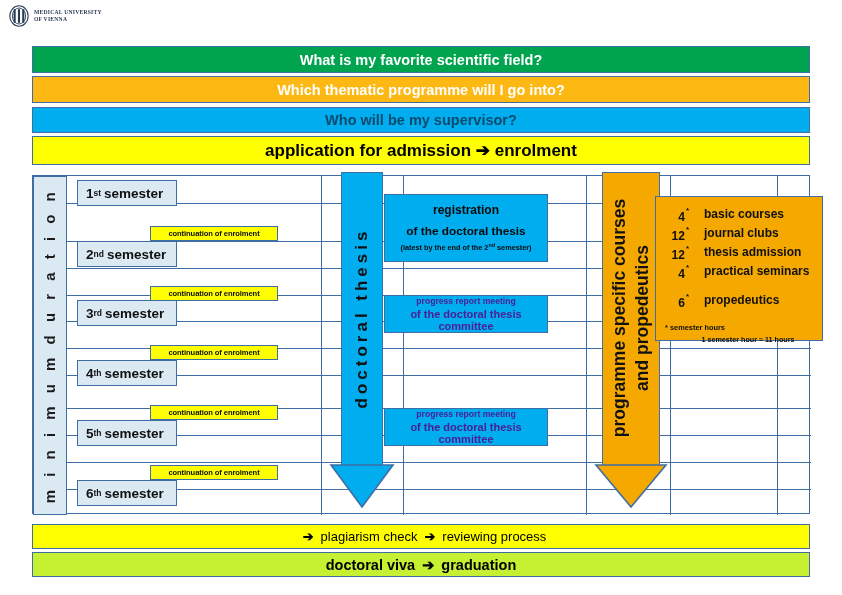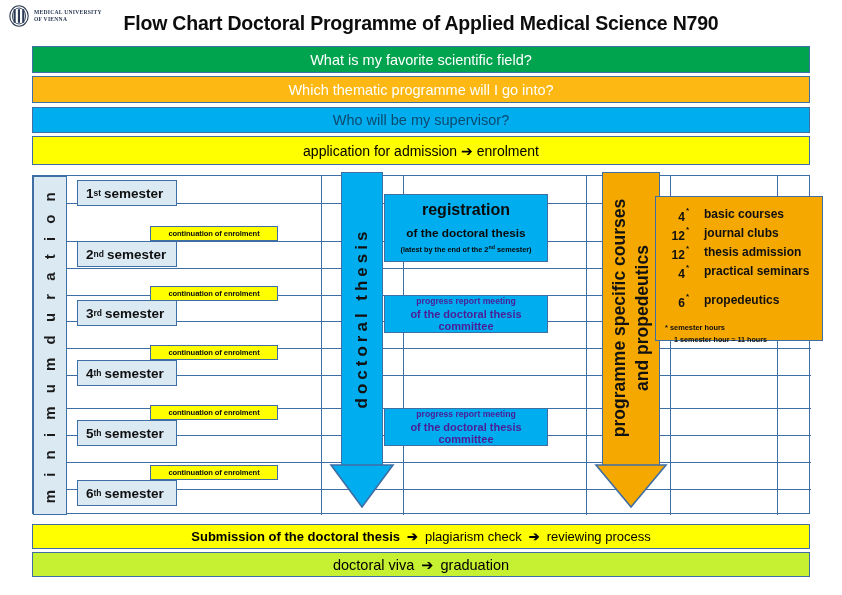--- a/index.html
+++ b/index.html
@@ -22,32 +22,32 @@
     font-size:19.5px;font-weight:bold;color:#0d0d0d;letter-spacing:-.2px;
   }
 
   
   #frame{position:absolute;left:32px;top:46px;width:778px;height:520px;}
 
   .bar{
     position:absolute;left:0;width:778px;box-sizing:border-box;
     border:1.6px solid #3f6ea5;
     display:flex;align-items:center;justify-content:center;
-    font-weight:normal;
+    font-weight:bold;
   }
   .bar.green {background:#00a44f;color:#ffffff;}
   .bar.amber {background:#fdb813;color:#ffffff;}
   .bar.cyan  {background:#00adef;color:#0c4a6e;}
   .bar.yellow{background:#ffff00;color:#000000;}
   .bar.lime  {background:#c6f032;color:#000000;}
 
   #bar-field     {top:0px;   height:27px;font-size:14.5px;}
   #bar-thematic  {top:30px;  height:27px;font-size:14.5px;}
   #bar-supervisor{top:61px;  height:26px;font-size:14.5px;}
-  #bar-admission {top:90px;  height:29px;font-size:14px;}
+  #bar-admission {top:90px;  height:29px;font-size:17px;}
 
   
   #body-area{
     position:absolute;left:0;top:129px;width:778px;height:339px;
     box-sizing:border-box;border:1.6px solid #3f6ea5;background:#ffffff;
   }
   .hline{position:absolute;left:0;width:778px;height:0;border-top:1.6px solid #3f6ea5;}
   .vline{position:absolute;top:0;height:339px;width:0;border-left:1.6px solid #3f6ea5;}
 
   
@@ -112,21 +112,21 @@
 
   
   .info{
     position:absolute;box-sizing:border-box;border:1.6px solid #3f6ea5;
     text-align:center;z-index:5;
   }
   #box-registration{
     left:351px;top:18px;width:164px;height:68px;background:#00adef;color:#0a0a0a;
     display:flex;flex-direction:column;align-items:center;justify-content:center;
   }
-  #box-registration .l1{font-size:16px;font-weight:bold;}
+  #box-registration .l1{font-size:12px;font-weight:bold;}
   #box-registration .l2{font-size:11.8px;font-weight:bold;margin-top:7px;}
   #box-registration .l3{font-size:7.3px;font-weight:bold;margin-top:4px;}
   #box-registration .l3 sup{font-size:5.4px;}
 
   .box-progress{
     left:351px;width:164px;height:38px;background:#00adef;color:#4c1d95;
     display:flex;flex-direction:column;align-items:center;justify-content:center;
   }
   .box-progress .p1{font-size:8.6px;font-weight:bold;}
   .box-progress .p2{font-size:11px;font-weight:bold;margin-top:2px;}
@@ -136,21 +136,21 @@
   #box-courses{
     left:622px;top:20px;width:168px;height:145px;background:#f5a800;color:#101010;
     text-align:left;padding:9px 0 0 0;
   }
   #box-courses .crow{display:flex;font-size:12px;font-weight:bold;line-height:16px;}
   #box-courses .crow .num{width:32px;text-align:right;position:relative;}
   #box-courses .crow .num sup{font-size:8px;position:relative;top:-3px;left:1px;}
   #box-courses .crow .nm{margin-left:16px;text-align:right;}
   #box-courses .spacer{height:10px;}
   #box-courses .fn1{font-size:7.4px;font-weight:bold;margin-top:12px;padding-left:9px;}
-  #box-courses .fn2{font-size:7.2px;font-weight:bold;margin-top:3px;padding-left:18px;}
+  #box-courses .fn2{font-size:7.2px;font-weight:bold;margin-top:3px;padding-left:18px;text-align:center;}
 
   
   #bar-submission{top:478px;height:25px;font-size:13px;font-weight:bold;}
   #bar-submission .strong{font-weight:bold;}
   #bar-submission .light{font-weight:normal;}
   #bar-submission .arrowglyph{font-weight:bold;padding:0 7px;}
   #bar-viva{top:506px;height:25px;font-size:14.5px;}
   #bar-viva .arrowglyph{padding:0 7px;}
 </style>
 </head>
@@ -167,21 +167,20 @@
         <rect x="9.9" y="4.2" width="2.1" height="13.6" fill="#2b3b55"></rect>
         <rect x="14.2" y="4.2" width="2.1" height="13.6" fill="#2b3b55"></rect>
       </svg>
     </span>
     <span class="wordmark">
       <div>MEDICAL UNIVERSITY</div>
       <div>OF VIENNA</div>
     </span>
   </div>
 
-  <div id="page-title">Flow Chart Doctoral Programme of Applied Medical Science N790</div>
 
   <div id="frame">
 
     <div class="bar green" id="bar-field">What is my favorite scientific field?</div>
     <div class="bar amber" id="bar-thematic">Which thematic programme will I go into?</div>
     <div class="bar cyan" id="bar-supervisor">Who will be my supervisor?</div>
     <div class="bar yellow" id="bar-admission">application for admission  ➔  enrolment</div>
 
     <div id="body-area">
 
@@ -308,21 +307,20 @@
           <span class="num"><span>6</span><sup>*</sup></span>
           <span class="nm">propedeutics</span>
         </div>
         <div class="fn1">* semester hours</div>
         <div class="fn2">1 semester hour ≈ 11 hours</div>
       </div>
 
     </div>
 
     <div class="bar yellow" id="bar-submission">
-      <span class="strong">Submission of the doctoral thesis</span>
       <span class="arrowglyph">➔</span>
       <span class="light">plagiarism check</span>
       <span class="arrowglyph">➔</span>
       <span class="light">reviewing process</span>
     </div>
 
     <div class="bar lime" id="bar-viva">
       <span>doctoral viva</span>
       <span class="arrowglyph">➔</span>
       <span>graduation</span>

